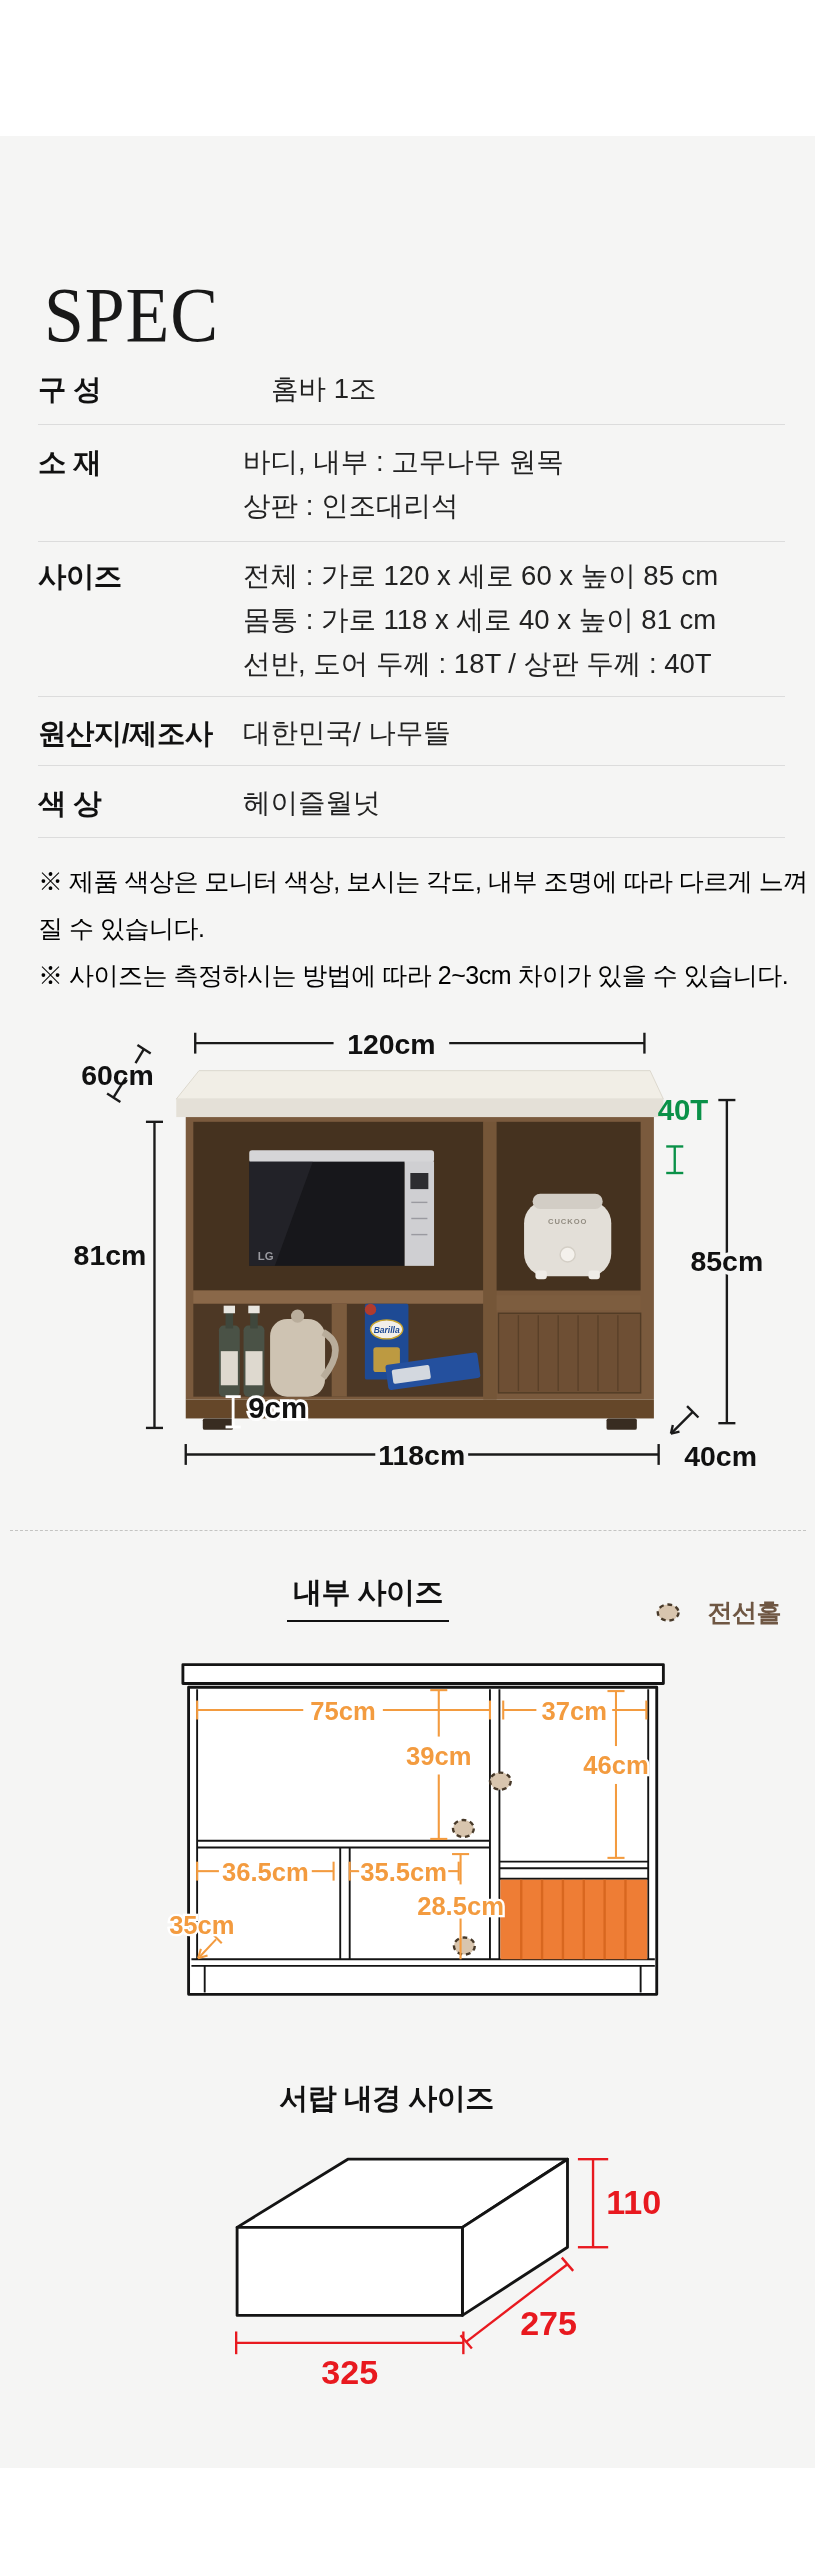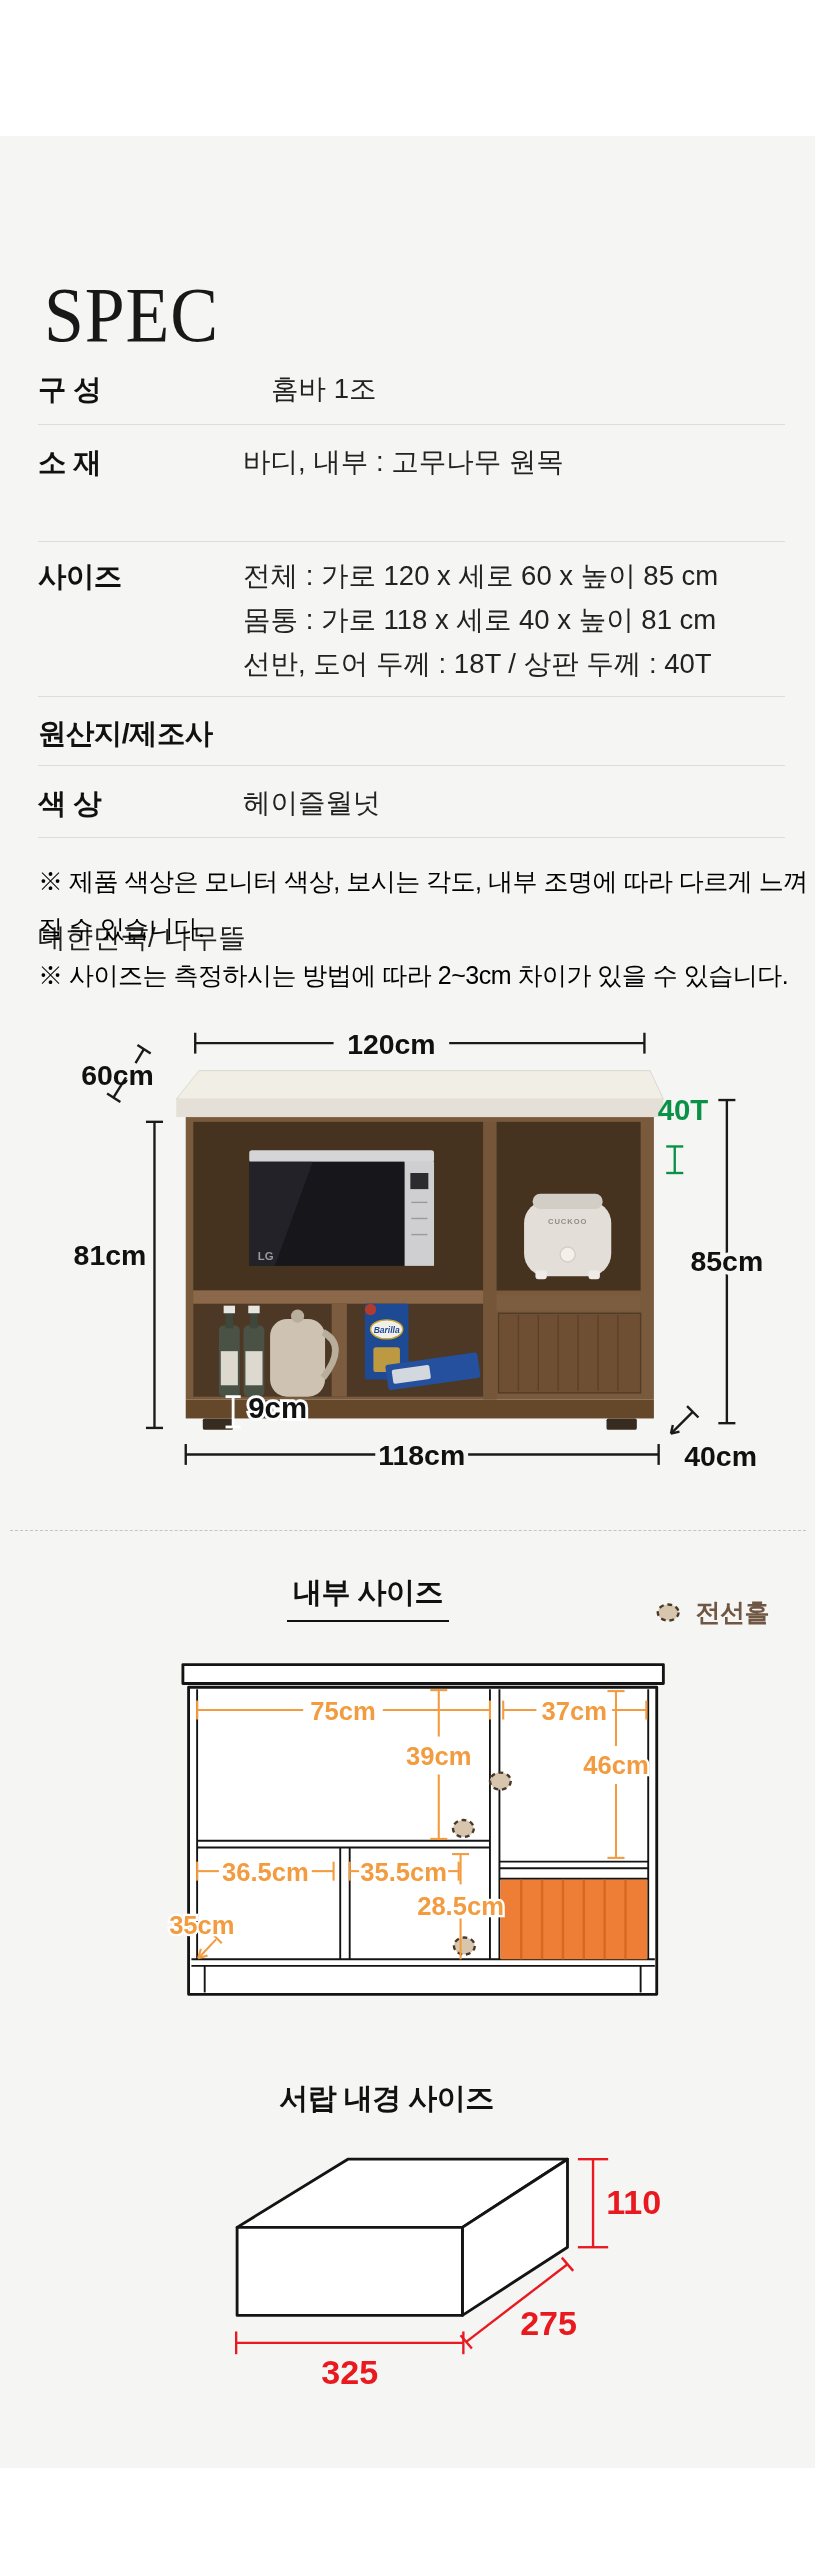--- a/index.html
+++ b/index.html
@@ -13,39 +13,39 @@
     transform:scaleX(.92);transform-origin:left top;}
 
   
   .spec-table{position:absolute;left:38px;top:329px;width:747px;}
   .spec-row{display:flex;align-items:flex-start;border-bottom:1.9px solid #dcdcdc;box-sizing:border-box;}
   .spec-row .lbl{flex:0 0 205px;font-size:28.4px;font-weight:700;color:#111;letter-spacing:-0.5px;}
   .spec-row .val{flex:1;font-size:27.5px;font-weight:400;color:#222;line-height:44px;}
   .r1{height:74px;padding-top:16px;gap:28px;}
   .r2{height:117px;padding-top:15px;}
   .r3{height:155px;padding-top:12.3px;}
-  .r4{height:69px;padding-top:14.2px;flex-direction:column;}
+  .r4{height:69px;padding-top:14.2px;}
   .r5{height:72px;padding-top:15px;}
   .spec-row .lbl{line-height:44px;}
 
   
   .notes{position:absolute;left:38px;top:836px;}
   .note-line{font-size:25px;color:#000000;line-height:47px;letter-spacing:-0.5px;}
 
   
   .photo-svg{position:absolute;left:0;top:967px;}
   .inner-svg{position:absolute;left:0;top:1631px;}
   .drawer-svg{position:absolute;left:0;top:2105px;}
 
   .dashed-divider{position:absolute;left:9.5px;right:9.5px;top:1508px;border-top:1.9px dashed #c4c4c2;}
 
   .inner-heading{position:absolute;left:0;top:1551px;width:736px;text-align:center;}
   .inner-heading span{display:inline-block;font-size:29px;font-weight:700;color:#111;
     border-bottom:2.8px solid #111;padding:0 5.7px 6.6px 5.7px;letter-spacing:-0.5px;}
-  .legend{position:absolute;left:654px;top:1574px;display:flex;align-items:center;gap:13px;}
+  .legend{position:absolute;left:654px;top:1574px;display:flex;align-items:center;gap:25px;}
   .legend-text{font-size:25px;font-weight:600;color:#6f5743;letter-spacing:-0.5px;}
 
   .drawer-heading{position:absolute;left:0;top:2057px;width:773px;text-align:center;
     font-size:29px;font-weight:700;color:#111;letter-spacing:-0.5px;}
 
   
   text{font-family:"Liberation Sans",sans-serif;}
   .dim-black{stroke:#1a1a1a;stroke-width:2.5;fill:none;}
   .dim-black-txt{fill:#111;font-size:30px;font-weight:600;}
   .halo-gray{paint-order:stroke;stroke:#f5f5f4;stroke-width:8;}
@@ -73,20 +73,21 @@
     <div class="spec-row r1">
       <div class="lbl">구 성</div>
       <div class="val">
         <div>홈바 1조</div>
       </div>
     </div>
     <div class="spec-row r2">
       <div class="lbl">소 재</div>
       <div class="val">
         <div>바디, 내부 : 고무나무 원목</div>
+        <div>상판 : 인조대리석</div>
       </div>
     </div>
     <div class="spec-row r3">
       <div class="lbl">사이즈</div>
       <div class="val">
         <div>전체 : 가로 120 x 세로 60 x 높이 85 cm</div>
         <div>몸통 : 가로 118 x 세로 40 x 높이 81 cm</div>
         <div>선반, 도어 두께 : 18T / 상판 두께 : 40T</div>
       </div>
     </div>

